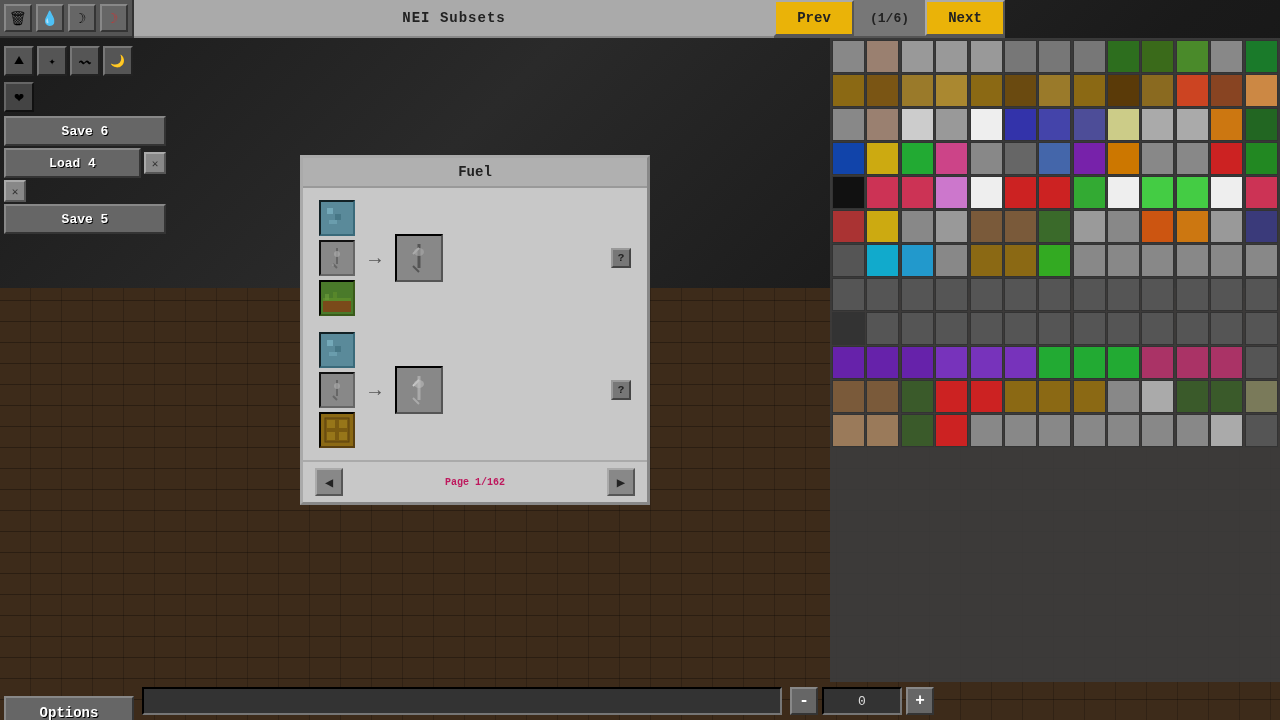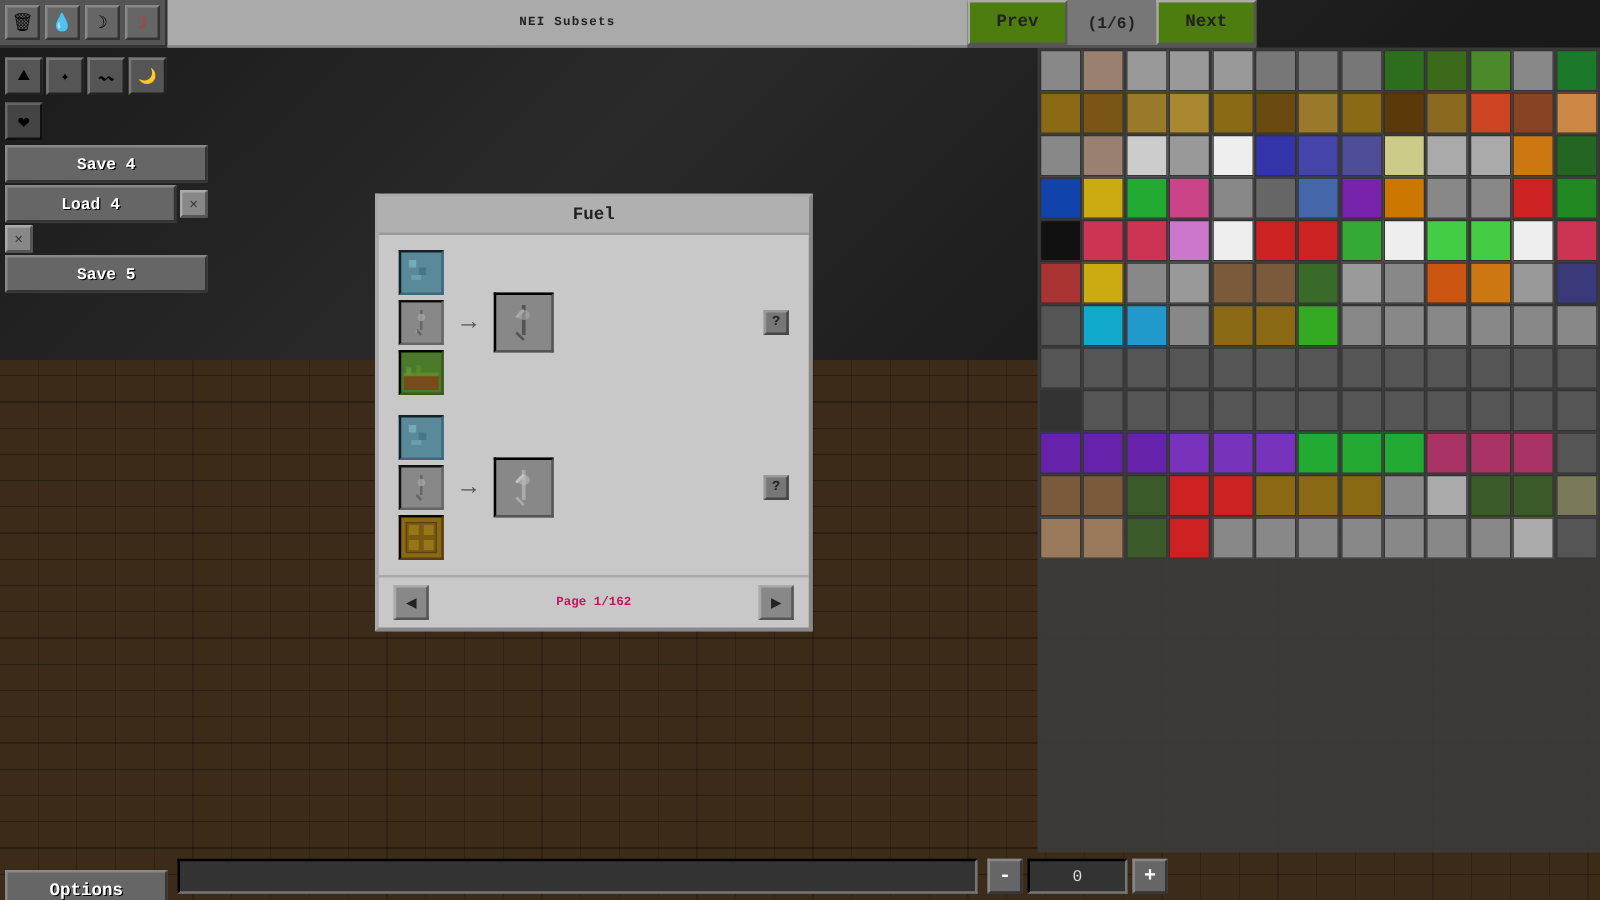--- a/index.html
+++ b/index.html
@@ -77,38 +77,38 @@
       font-size: 14px;
     }
 
     #nei-subsets-label {
       flex: 1;
       background: #aaa;
       border-bottom: 2px solid #888;
       display: flex;
       align-items: center;
       justify-content: center;
-      font-size: 10px;
+      font-size: 14px;
       font-weight: bold;
       color: #222;
       letter-spacing: 1px;
       max-width: 640px;
       text-align: center;
     }
 
     #nav-area {
       display: flex;
       align-items: stretch;
       background: #777;
       border-bottom: 2px solid #555;
     }
 
     .nav-btn {
       padding: 0 20px;
-      background: #4d7c0f;
+      background: #eab308;
       border: 2px outset #aaa;
       color: #222;
       font-size: 14px;
       font-weight: bold;
       cursor: pointer;
       display: flex;
       align-items: center;
       justify-content: center;
       min-width: 80px;
       text-align: center;
@@ -470,21 +470,21 @@
   <div class="top-icons-row">
     <div class="icon-btn-small">⛰</div>
     <div class="icon-btn-small">✦</div>
     <div class="icon-btn-small">〰</div>
     <div class="icon-btn-small">🌙</div>
   </div>
   <div class="top-icons-row">
     <div class="heart-icon">❤</div>
   </div>
   <div class="sidebar-row">
-    <div class="save-load-btn">Save 4</div>
+    <div class="save-load-btn">Save 6</div>
   </div>
   <div class="sidebar-row">
     <div class="save-load-btn">Load 4</div>
     <div class="x-btn">✕</div>
   </div>
   <div class="sidebar-row">
     <div class="x-btn">✕</div>
   </div>
   <div class="sidebar-row">
     <div class="save-load-btn">Save 5</div>

